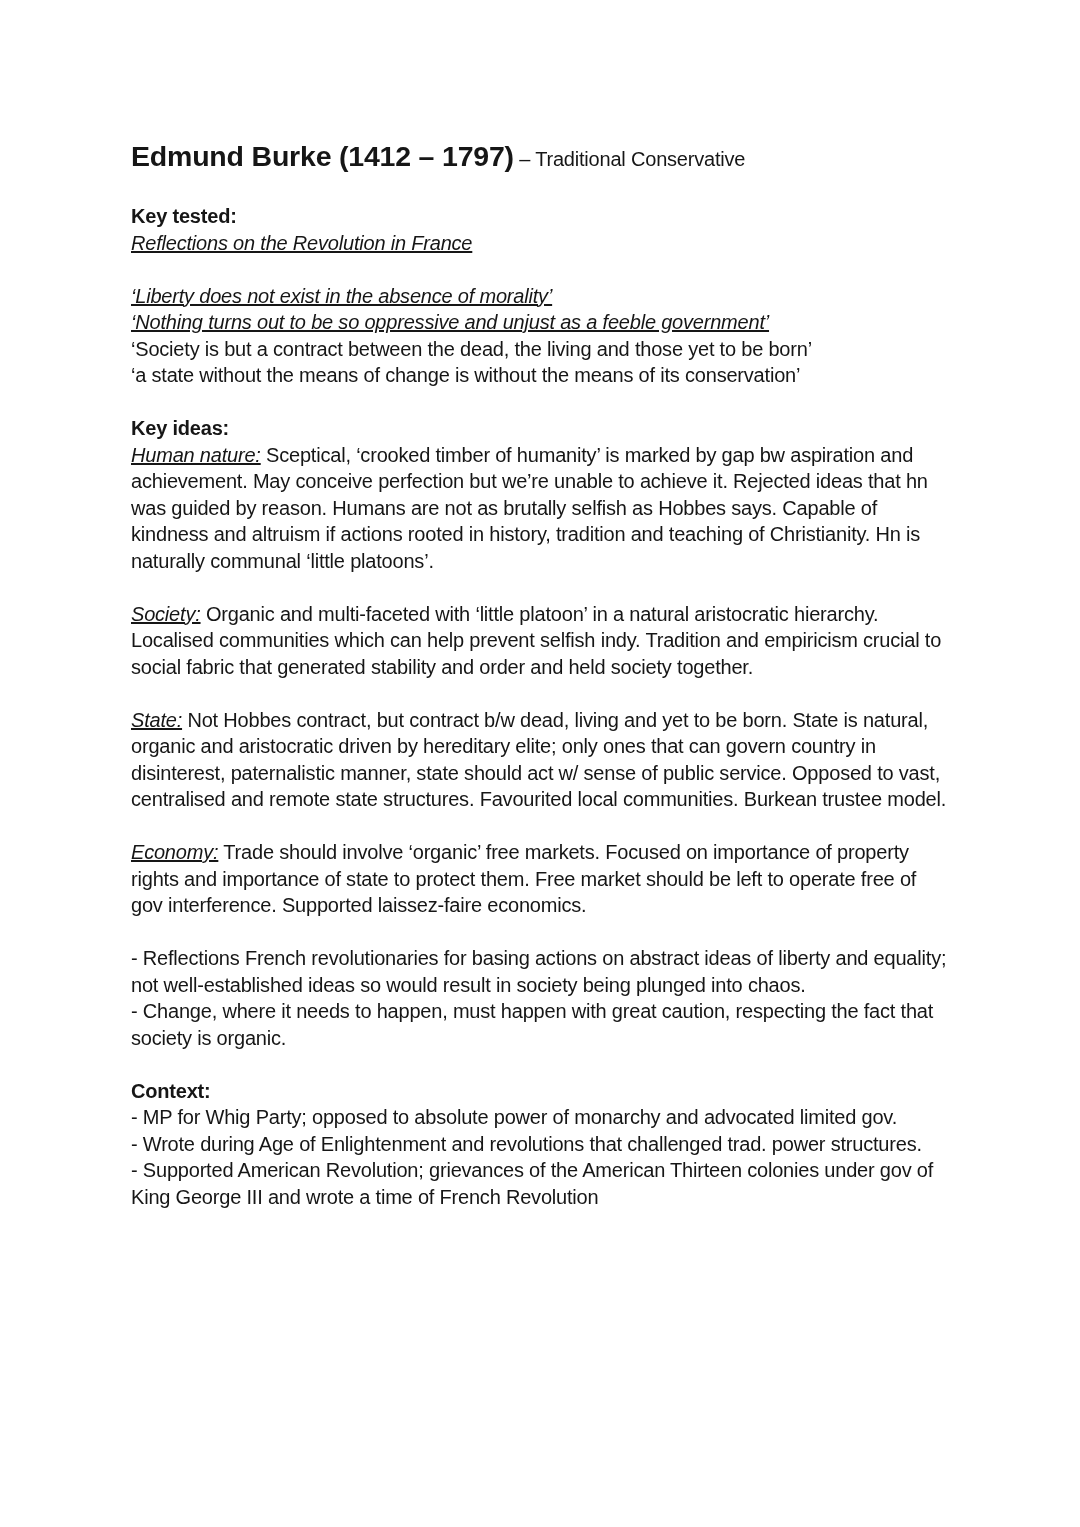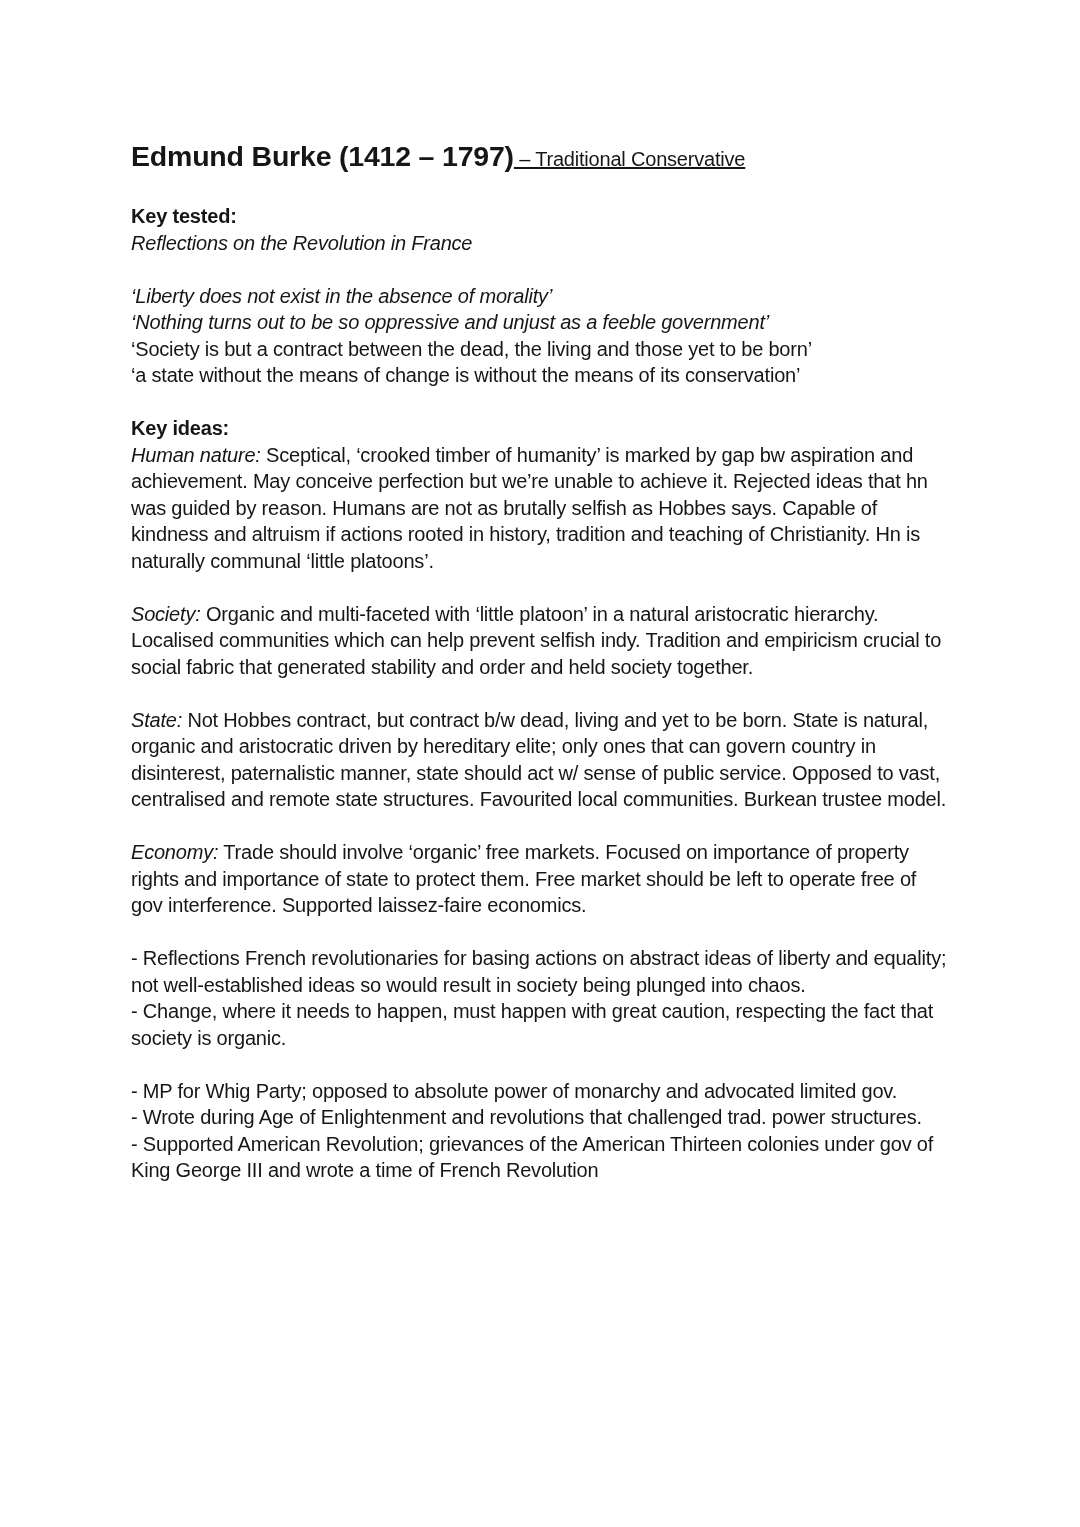--- a/index.html
+++ b/index.html
@@ -23,27 +23,26 @@
   .title {
     font-size: 28.5px;
     font-weight: 700;
     line-height: 36px;
     margin-bottom: 26px;
     white-space: nowrap;
   }
   .title .suffix {
     font-size: 20px;
     font-weight: 400;
-    text-decoration: underline;
   }
   .block { margin-bottom: 26.5px; }
   .block:last-child { margin-bottom: 0; }
   p { margin: 0; }
   .heading { font-weight: 700; }
-  .italic { font-style: italic; }
+  .italic { font-style: italic; text-decoration: underline; }
 </style>
 </head>
 <body>
 
 <div class="page">
 
   <h1 class="title"><span>Edmund Burke (1412 – 1797)</span><span class="suffix"> – Traditional Conservative</span></h1>
 
   <section class="block">
     <p class="heading">Key tested:</p>
@@ -73,18 +72,19 @@
   <section class="block">
     <p><span class="italic">Economy:</span><span> Trade should involve ‘organic’ free markets. Focused on importance of property rights and importance of state to protect them. Free market should be left to operate free of gov interference. Supported laissez-faire economics.</span></p>
   </section>
 
   <section class="block">
     <p>- Reflections French revolutionaries for basing actions on abstract ideas of liberty and equality; not well-established ideas so would result in society being plunged into chaos.</p>
     <p>- Change, where it needs to happen, must happen with great caution, respecting the fact that society is organic.</p>
   </section>
 
   <section class="block">
+    <p class="heading">Context:</p>
     <p>- MP for Whig Party; opposed to absolute power of monarchy and advocated limited gov.</p>
     <p>- Wrote during Age of Enlightenment and revolutions that challenged trad. power structures.</p>
     <p>- Supported American Revolution; grievances of the American Thirteen colonies under gov of King George III and wrote a time of French Revolution</p>
   </section>
 
 </div>
 
 </body></html>

